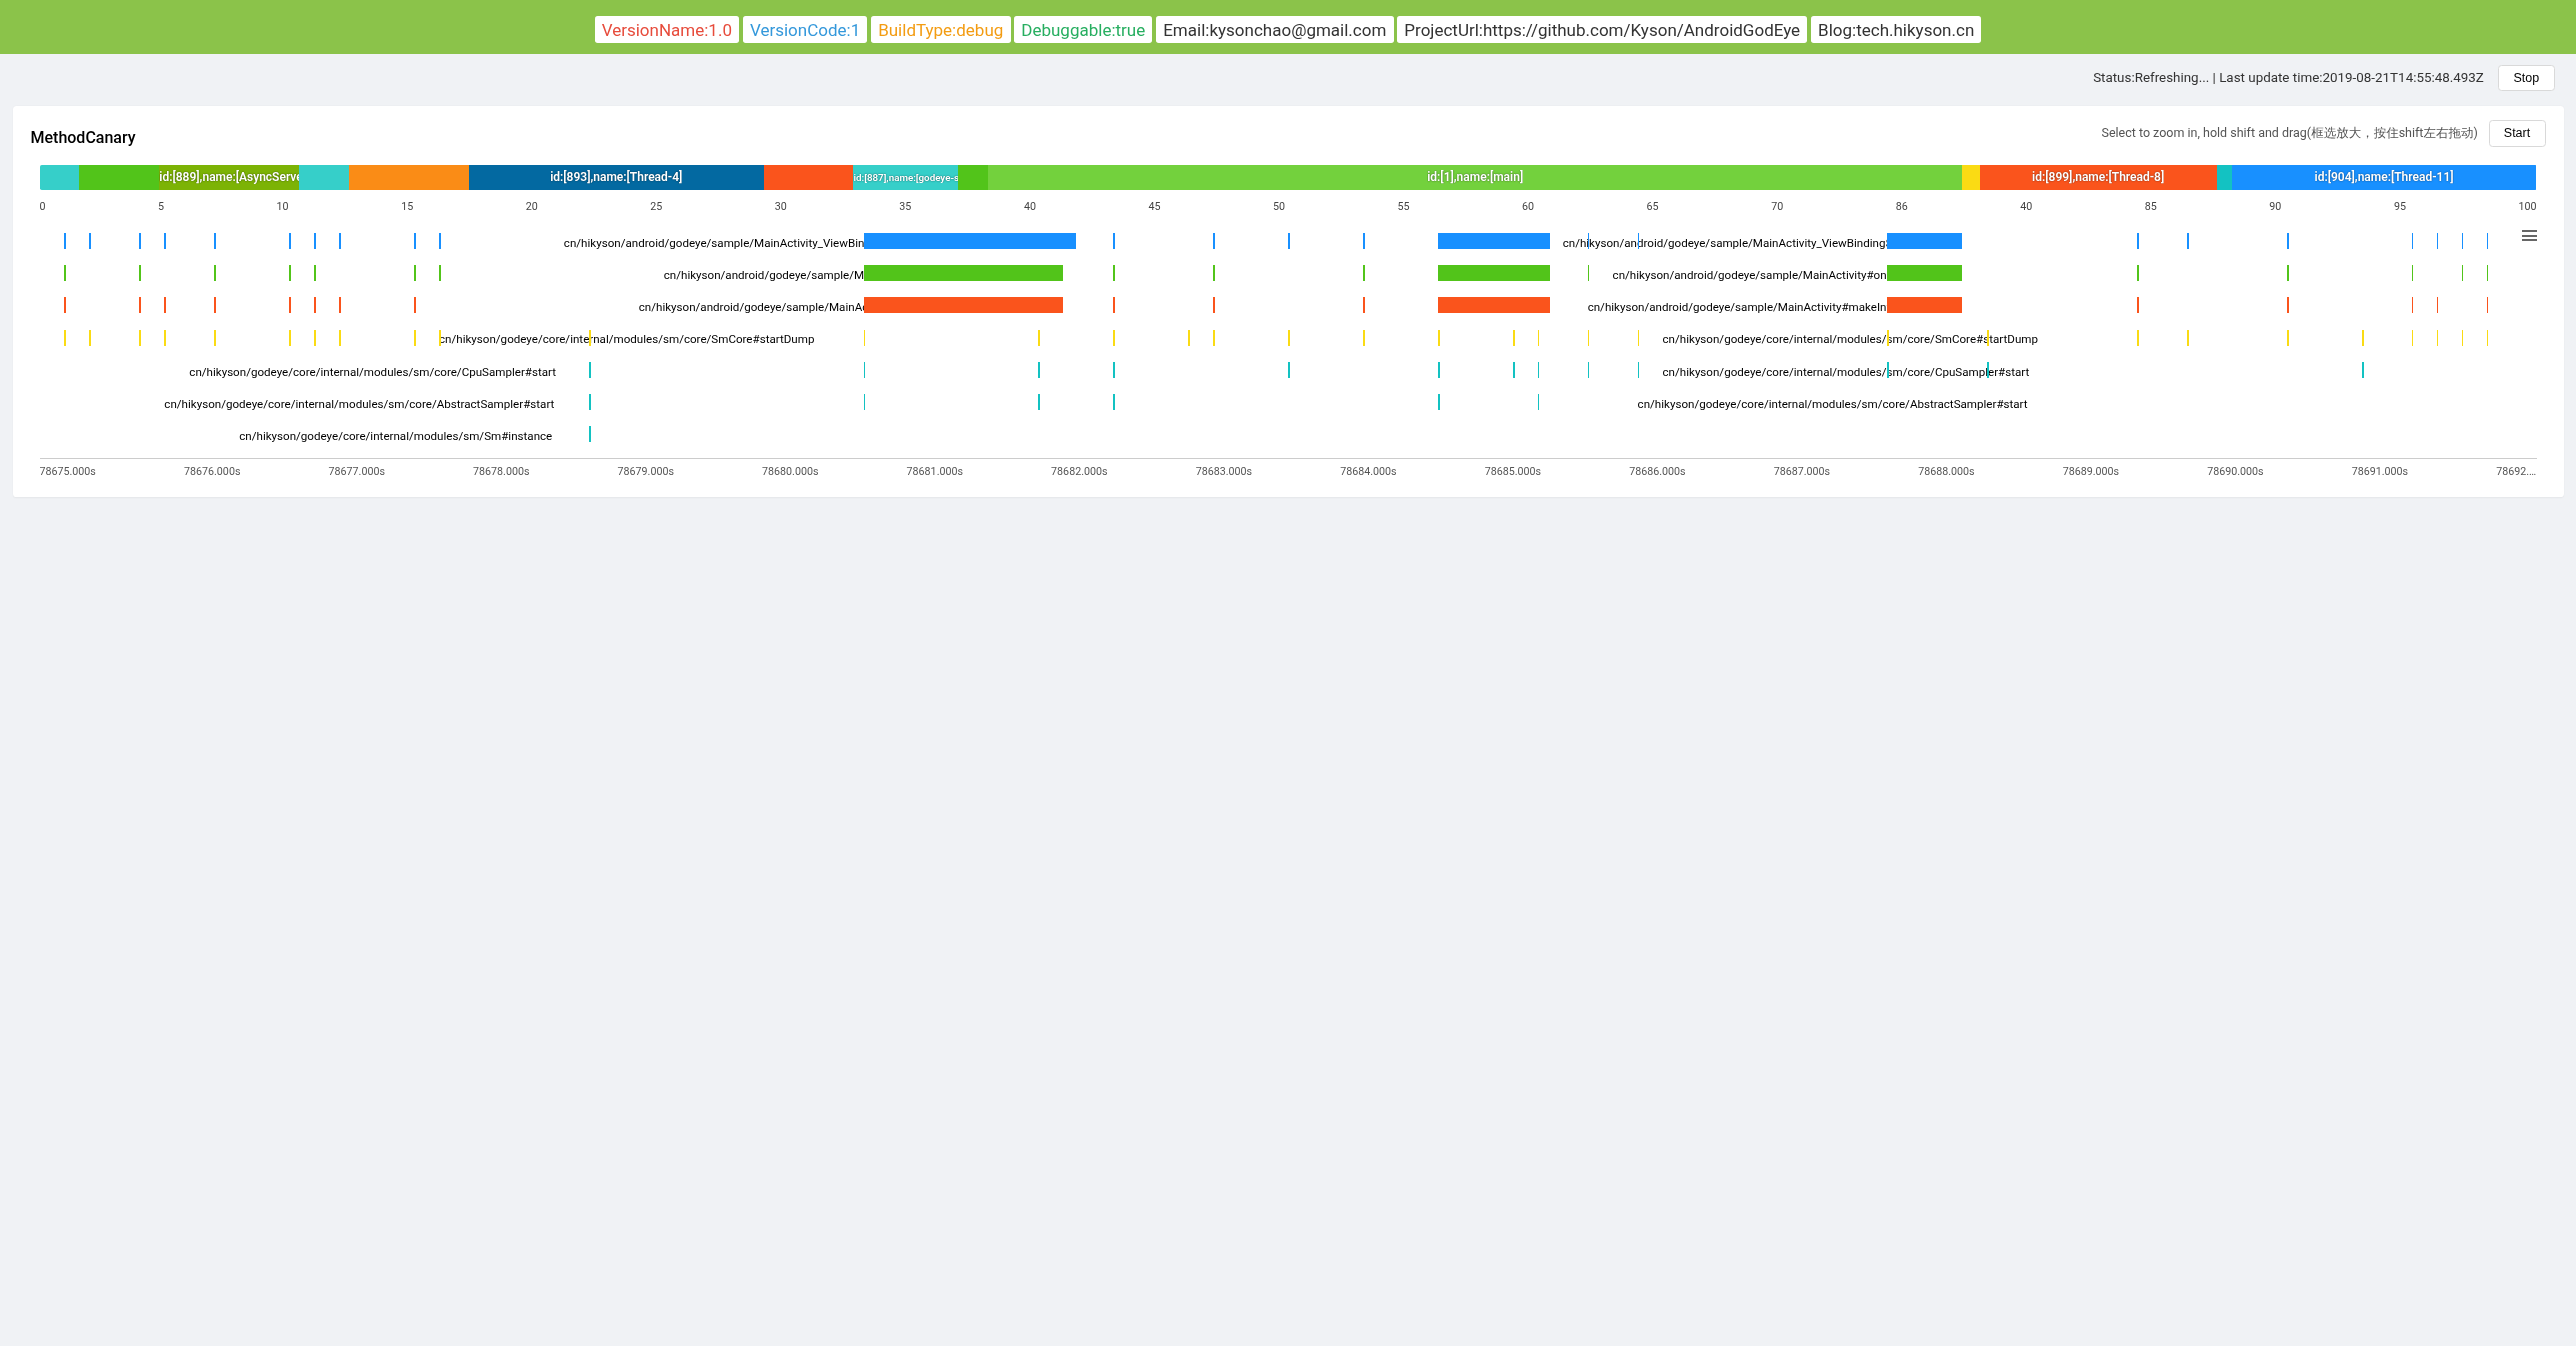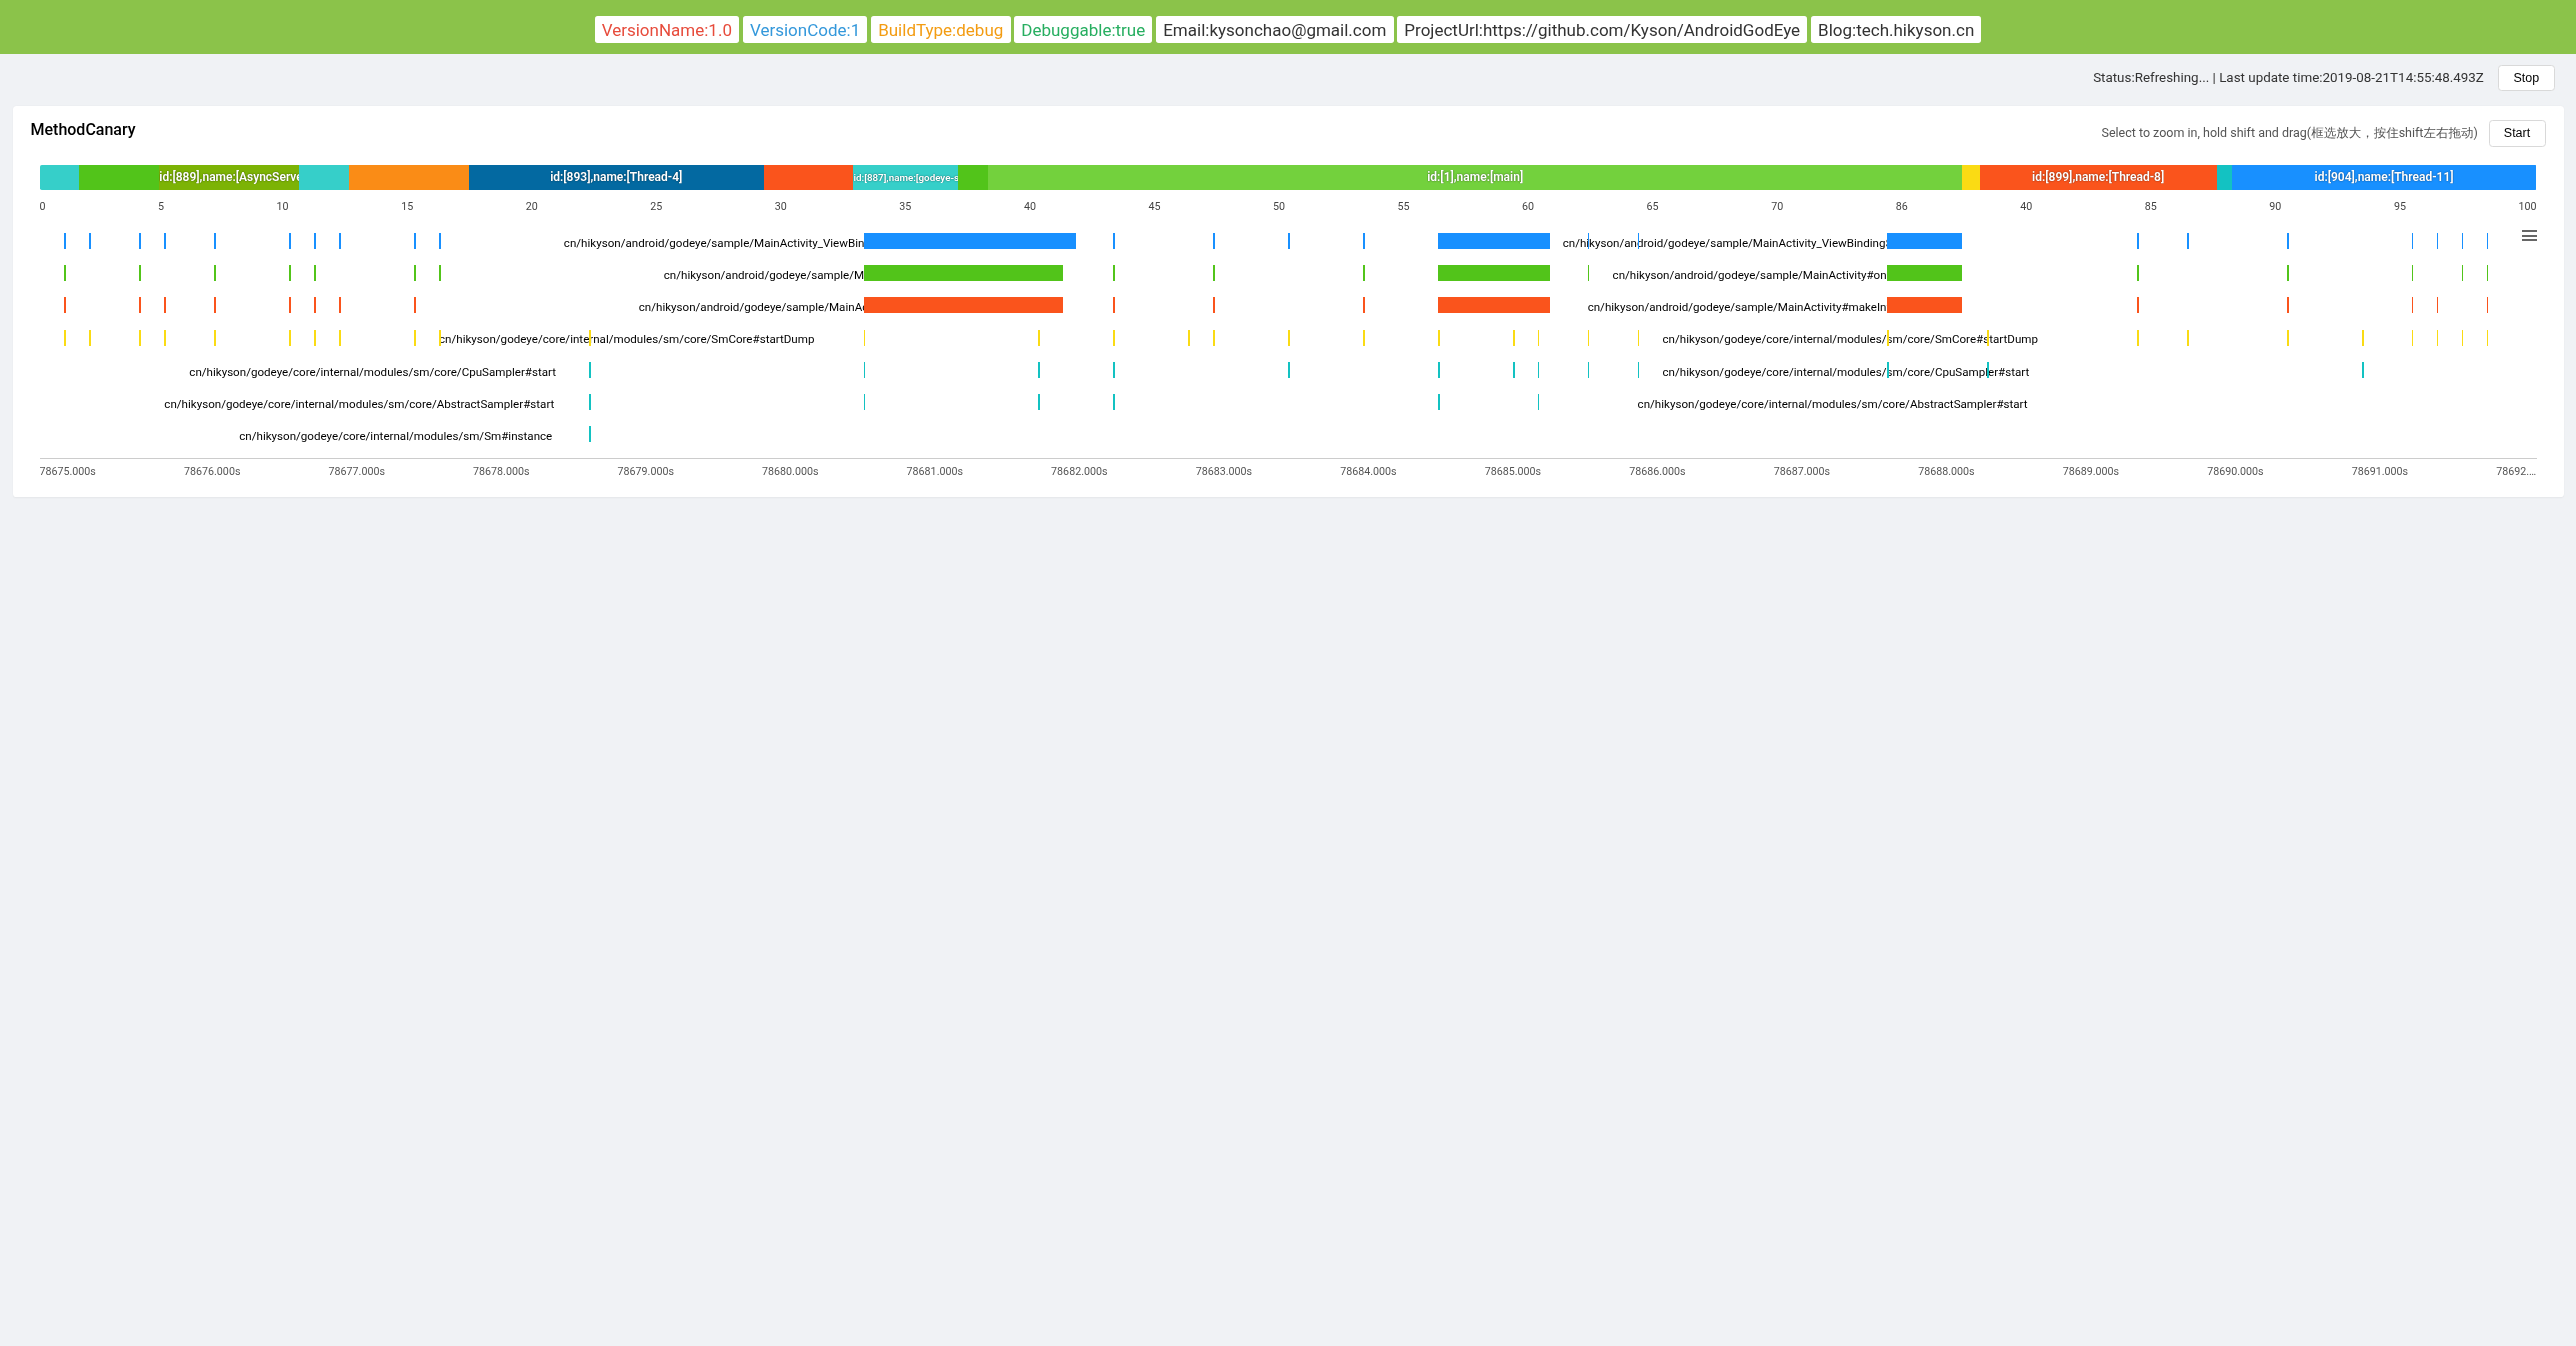--- a/index.html
+++ b/index.html
@@ -8,21 +8,21 @@
 .header { background: #8bc34a; padding: 16px 0 10.7px 0; text-align:center; }
 .header-title { color:#fff; font-size:19.7px; font-weight:600; margin-bottom:16px; }
 .badges { display:flex; justify-content:center; gap:3.6px; flex-wrap:wrap; }
 .badge { background:#fff; border-radius:2.7px; padding:3.6px 7.2px; font-size:17px; white-space:nowrap; }
 .badge.red{color:#e74c3c}.badge.blue{color:#3498db}.badge.orange{color:#f39c12}.badge.green{color:#27ae60}.badge.plain{color:#333}
 
 .status-bar{ display:flex; justify-content:flex-end; align-items:center; padding:10.7px 21.5px; gap:14.3px; font-size:13.4px; color:#333; }
 .btn{ background:#fff; border:0.9px solid #d9d9d9; border-radius:3.6px; padding:5.4px 14.3px; font-size:12.5px; cursor:pointer; }
 
 .panel{ background:#fff; margin:3.6px 12.5px 12.5px 12.5px; border-radius:3.6px; box-shadow:0 0.9px 1.8px rgba(0,0,0,0.05); padding:14.3px 18px 19.7px 18px; }
-.panel-head{ display:flex; justify-content:space-between; align-items:flex-start; margin-bottom:18px;gap:48px; }
+.panel-head{ display:flex; justify-content:space-between; align-items:flex-end; margin-bottom:18px;gap:48px; }
 .panel-title{ font-size:16px; font-weight:500; }
 .panel-right{ display:flex; align-items:center; gap:10.7px; font-size:12.5px; color:#555;}
 
 .vis-wrap{ padding:0 9px; }
 
 
 .overview{ position:relative; height:25px; width:100%; display:flex; border-radius:1.8px; overflow:hidden; }
 .overview .seg{ position:relative; height:100%; display:flex; align-items:center; justify-content:center; }
 .overview .seg span{ color:#fff; font-size:12px; font-weight:600; text-shadow:0 0 1.8px rgba(0,0,0,0.6); white-space:nowrap; overflow:hidden; }
 .axis-top{ display:flex; justify-content:space-between; font-size:10.7px; color:#444; margin:10.7px 0 19.7px 0; }

